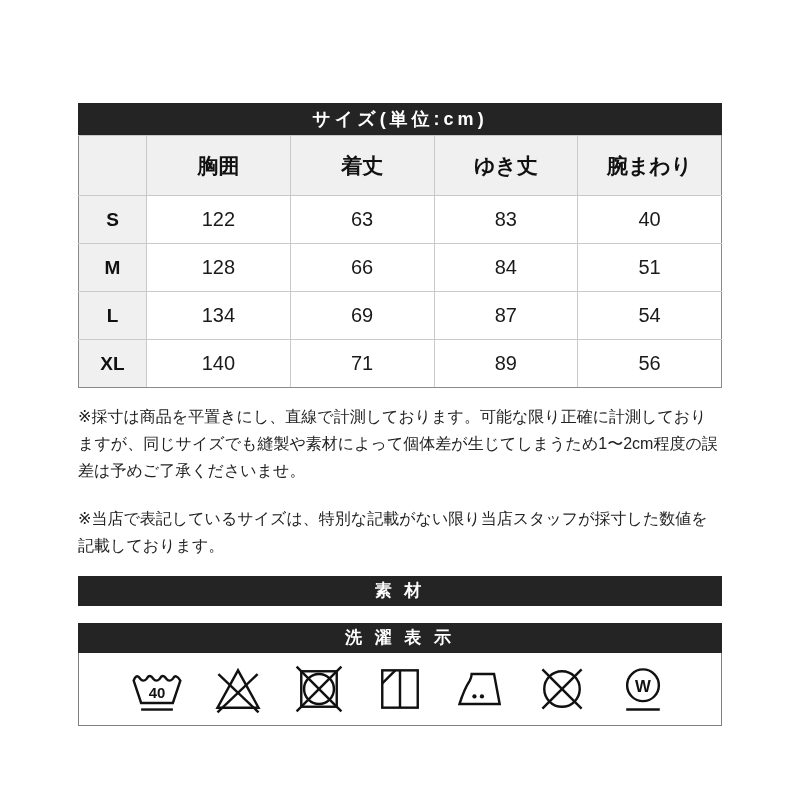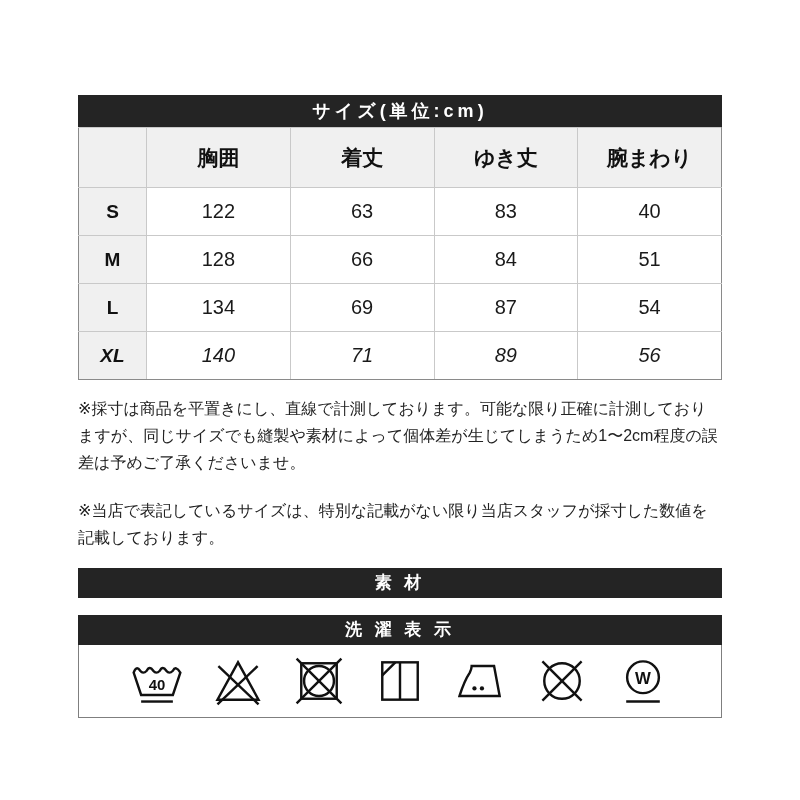--- a/index.html
+++ b/index.html
@@ -1,21 +1,21 @@
 <!DOCTYPE html>
 <html><head>
 <meta charset="utf-8">
 <style>
   html,body{margin:0;padding:0;background:#ffffff;}
   body{
     width:800px;height:800px;
     font-family:"Liberation Sans","DejaVu Sans",sans-serif;
     color:#1a1a1a;
   }
-  .page{width:644px;margin:8px auto;padding-top:87px;}
+  .page{width:644px;margin:16px auto;padding-top:87px;}
 
   
   .bar{
     background:#242424;color:#ffffff;text-align:center;
     font-weight:bold;font-size:18px;letter-spacing:4px;
     height:32px;line-height:32px;
   }
   .bar.sub{height:30px;line-height:30px;font-size:17px;}
 
   
@@ -30,21 +30,21 @@
     height:59px;background:#f0f0f0;font-size:21px;font-weight:bold;color:#111;
   }
   .size-table tbody th{
     background:#f0f0f0;font-size:19px;font-weight:bold;color:#111;
   }
   .size-table tbody td{
     height:47px;background:#ffffff;font-size:20px;font-weight:normal;
   }
   .size-table tr > *:first-child{border-left-color:#8a8a8a;}
   .size-table tr > *:last-child{border-right-color:#8a8a8a;}
-  .size-table tbody tr:last-child > *{border-bottom-color:#8a8a8a;font-style:italic;}
+  .size-table tbody tr:last-child > *{border-bottom-color:#8a8a8a;}
 
   
   .note{margin-top:15px;font-size:16px;line-height:27px;color:#222;text-align:left;}
   .note + .note{margin-top:21px;}
 
   
   .boxed{
     border:1px solid #7f7f7f;border-top:none;background:#fff;
     height:72px;display:flex;align-items:center;justify-content:center;
   }

